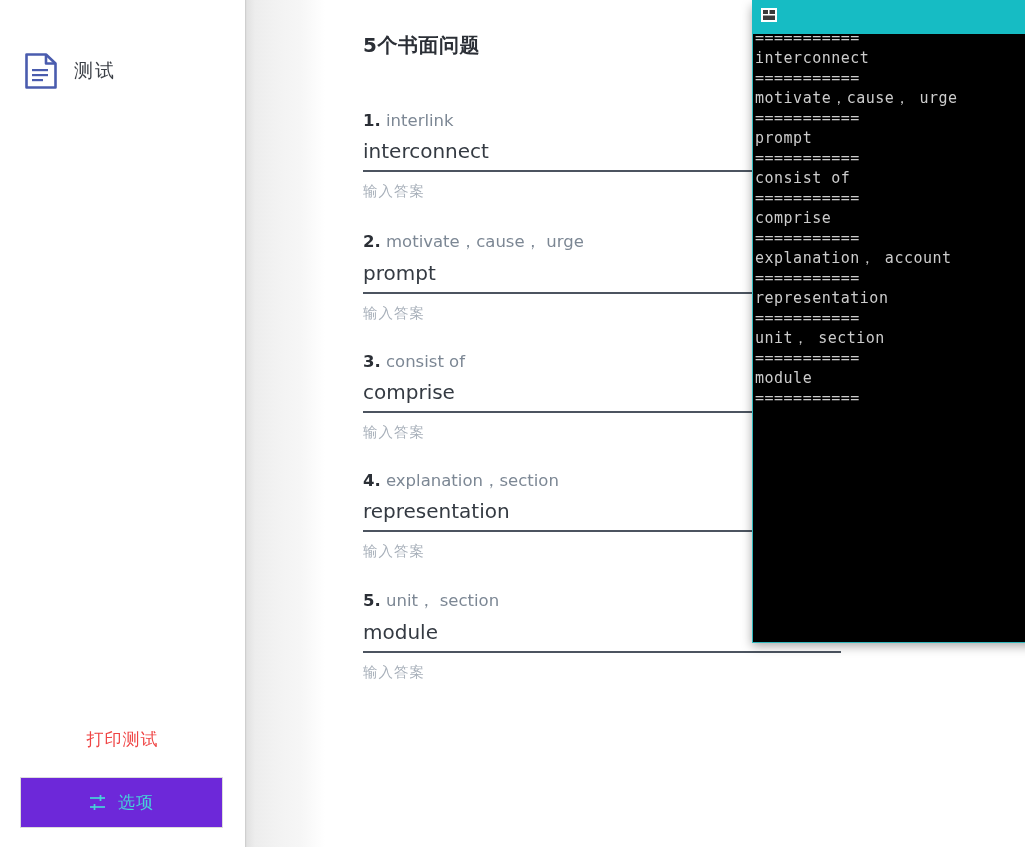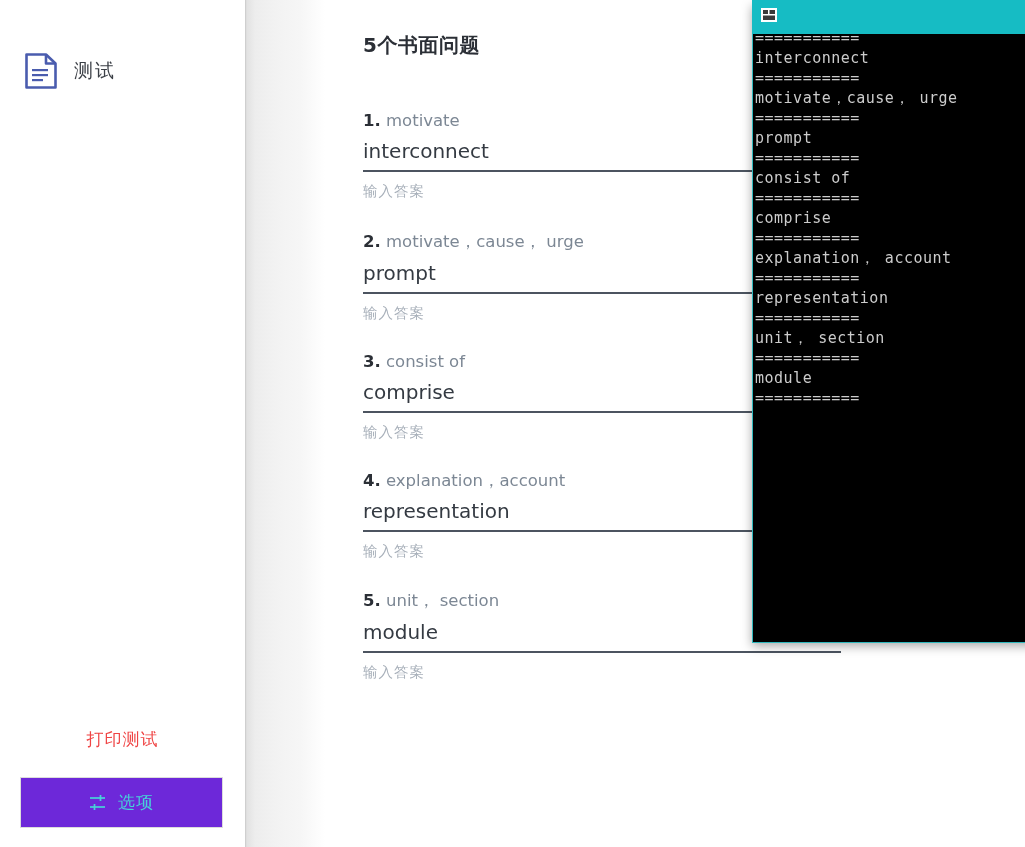--- a/index.html
+++ b/index.html
@@ -260,42 +260,42 @@
 <div id="content-shadow"></div>
 <div id="divider-line"></div>
 
 <div id="main">
 
   <div id="page-title">5个书面问题</div>
 
   <div id="question-list">
 
     <div class="question-item q1">
-      <div class="q-prompt"><span class="q-num">1.</span><span> motivate</span></div>
+      <div class="q-prompt"><span class="q-num">1.</span><span> interlink</span></div>
       <div class="q-answer">interconnect</div>
       <div class="q-underline"></div>
       <div class="q-placeholder">输入答案</div>
     </div>
 
     <div class="question-item q2">
       <div class="q-prompt"><span class="q-num">2.</span><span> motivate，cause， urge</span></div>
       <div class="q-answer">prompt</div>
       <div class="q-underline"></div>
       <div class="q-placeholder">输入答案</div>
     </div>
 
     <div class="question-item q3">
       <div class="q-prompt"><span class="q-num">3.</span><span> consist of</span></div>
       <div class="q-answer">comprise</div>
       <div class="q-underline"></div>
       <div class="q-placeholder">输入答案</div>
     </div>
 
     <div class="question-item q4">
-      <div class="q-prompt"><span class="q-num">4.</span><span> explanation，account</span></div>
+      <div class="q-prompt"><span class="q-num">4.</span><span> explanation，section</span></div>
       <div class="q-answer">representation</div>
       <div class="q-underline"></div>
       <div class="q-placeholder">输入答案</div>
     </div>
 
     <div class="question-item q5">
       <div class="q-prompt"><span class="q-num">5.</span><span> unit， section</span></div>
       <div class="q-answer">module</div>
       <div class="q-underline"></div>
       <div class="q-placeholder">输入答案</div>

